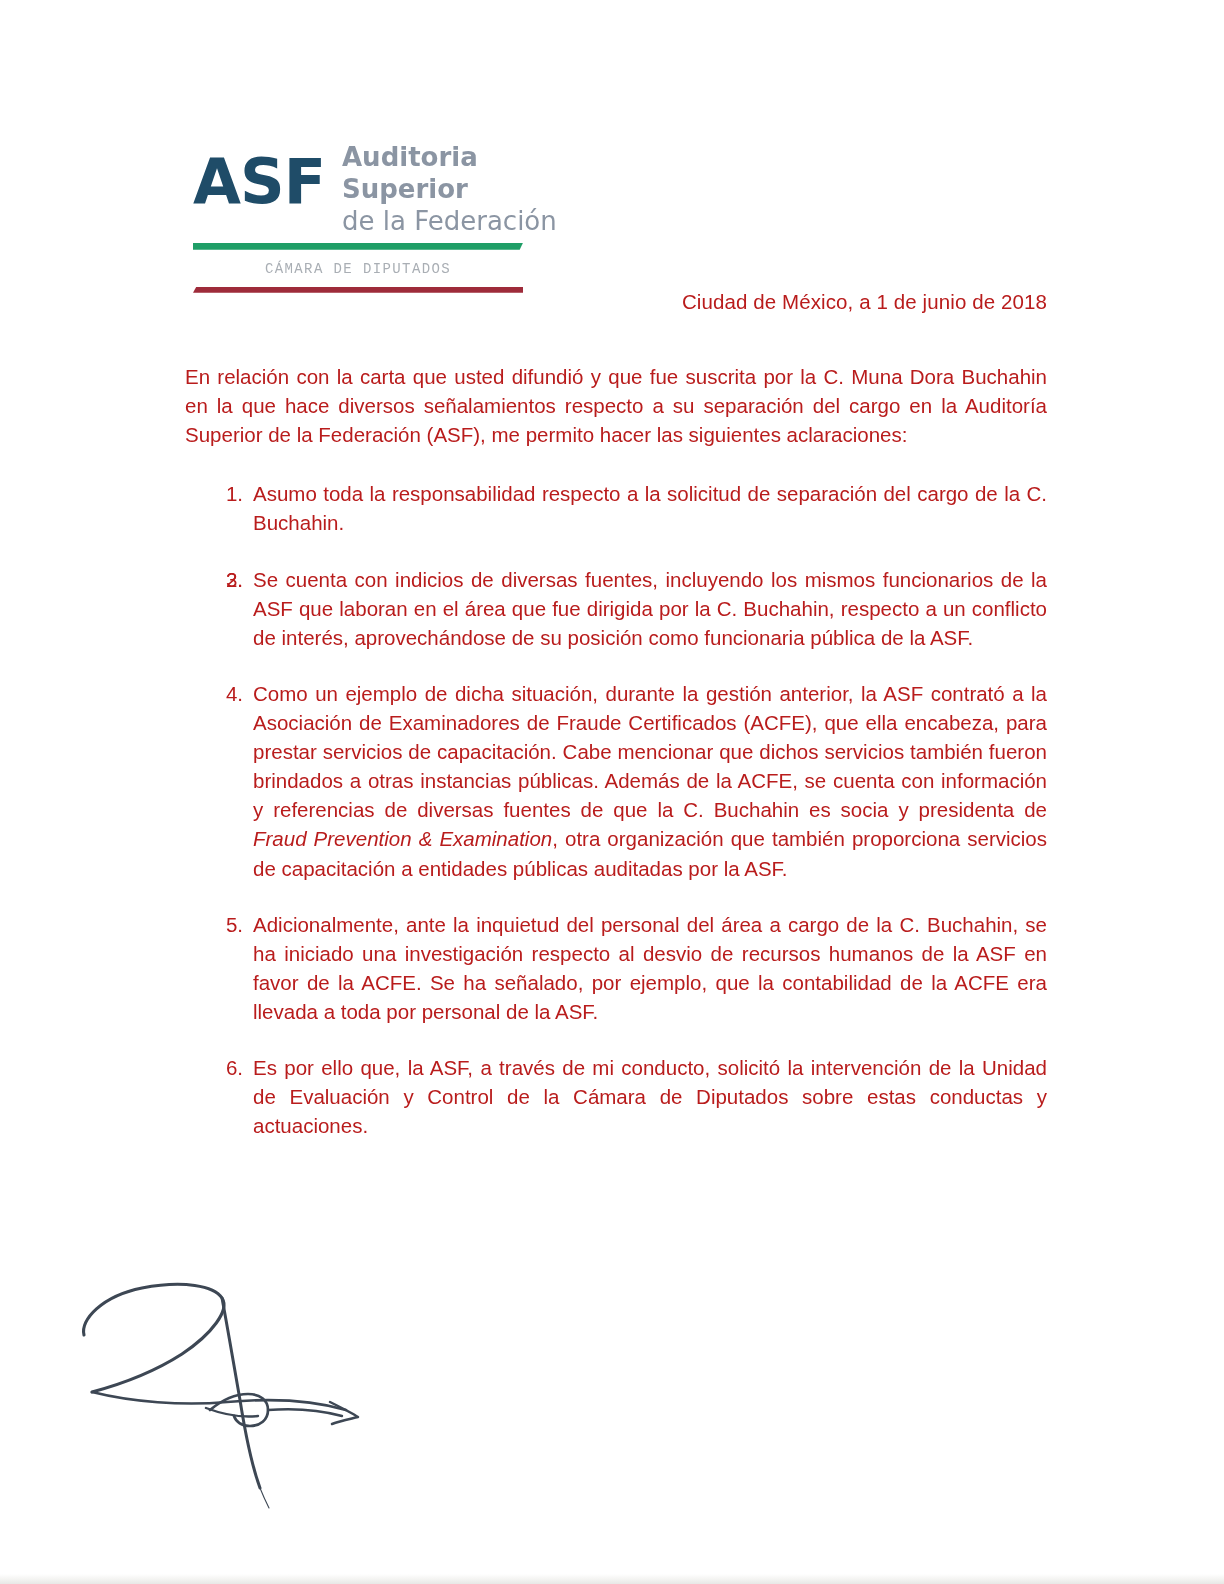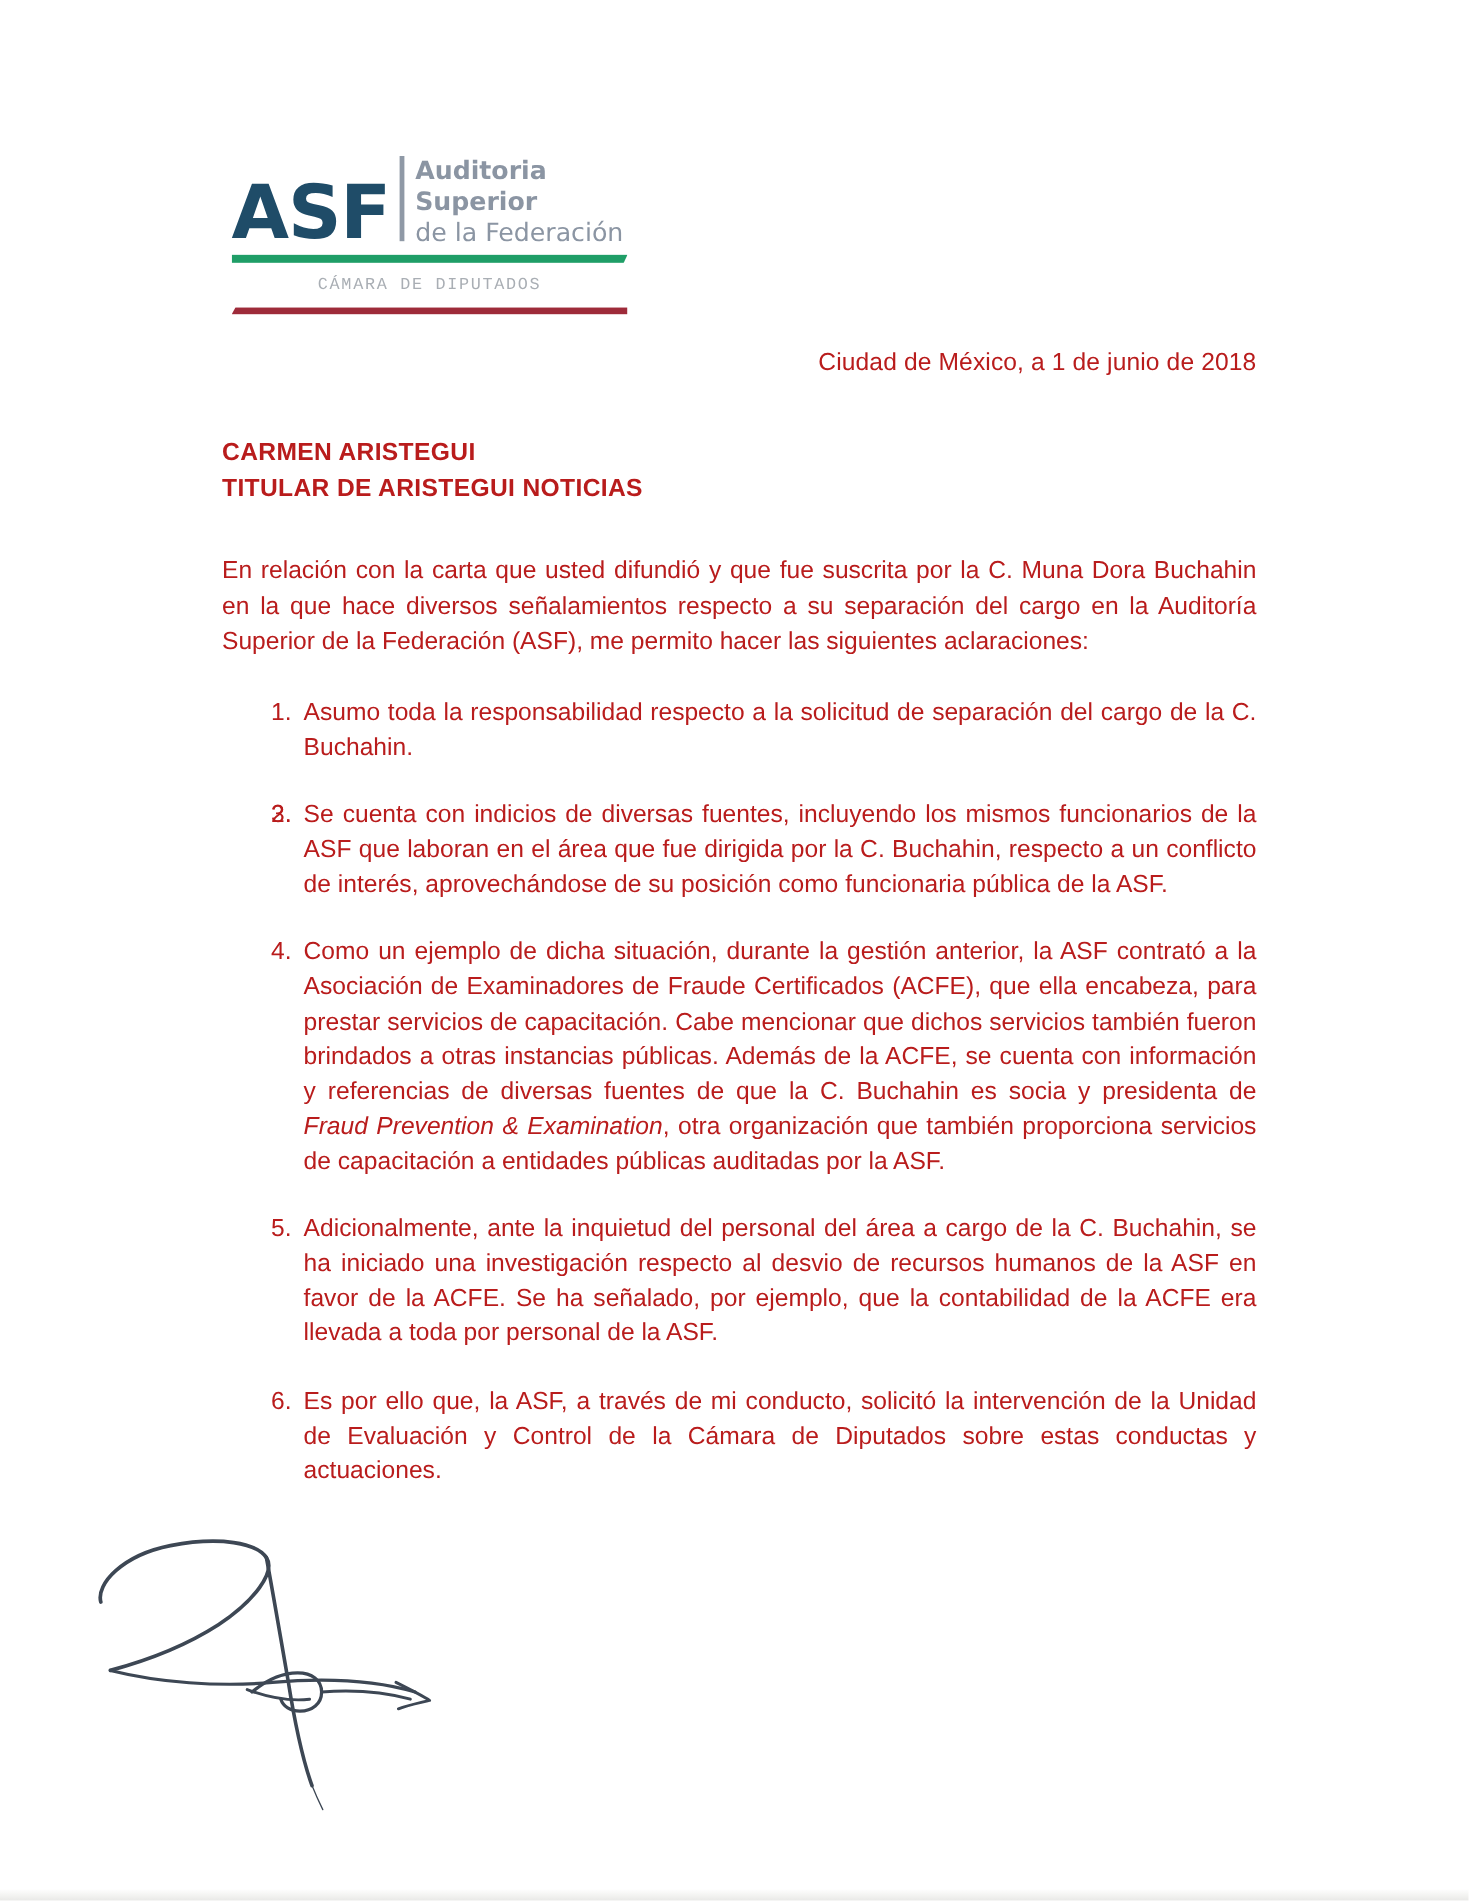--- a/index.html
+++ b/index.html
@@ -21,44 +21,45 @@
 
   
   .letterhead {
     position: absolute;
     left: 193px;
     top: 126px;
     width: 350px;
   }
   .logo-row {
     display: flex;
-    align-items: flex-end;
+    align-items: center;
   }
   .logo-acronym {
     font-family: "DejaVu Sans", sans-serif;
     font-weight: bold;
     font-size: 62px;
     line-height: 0.95em;
     letter-spacing: -1px;
     color: #1f4c68;
     margin-top: 2px;
   }
   .logo-divider {
     width: 4px;
     background: #8f99a6;
     align-self: stretch;
     margin: 4px 9px 6px 8px;
   }
   .logo-tagline {
     font-family: "DejaVu Sans", sans-serif;
-    font-size: 21px;
+    font-size: 26px;
     line-height: 1.24em;
     color: #8b95a3;
     padding-top: 3px;
     white-space: nowrap;
+    margin-top: 12px;
   }
   .logo-tagline .bold-part { font-weight: bold; }
   .bar-green {
     margin-top: 5px;
     width: 330px;
     height: 7px;
     background: #1f9e67;
     clip-path: polygon(0 0, 100% 0, 99% 100%, 0 100%);
   }
   .camara-text {
@@ -167,24 +168,20 @@
     </div>
     <div class="bar-green"></div>
     <div class="camara-text">CÁMARA DE DIPUTADOS</div>
     <div class="bar-red"></div>
   </div>
 
   <div class="doc-body">
 
     <div class="date-line">Ciudad de México, a 1 de junio de 2018</div>
 
-    <div class="recipient">
-      <div>CARMEN ARISTEGUI</div>
-      <div>TITULAR DE ARISTEGUI NOTICIAS</div>
-    </div>
 
     <div class="intro">En relación con la carta que usted difundió y que fue suscrita por la C. Muna Dora Buchahin en la que hace diversos señalamientos respecto a su separación del cargo en la Auditoría Superior de la Federación (ASF), me permito hacer las siguientes aclaraciones:</div>
 
     <ol class="clauses">
       <li>
         <span class="marker">1.</span>
         <span>Asumo toda la responsabilidad respecto a la solicitud de separación del cargo de la C. Buchahin.</span>
       </li>
       <li>
         <span class="marker">2.</span>

